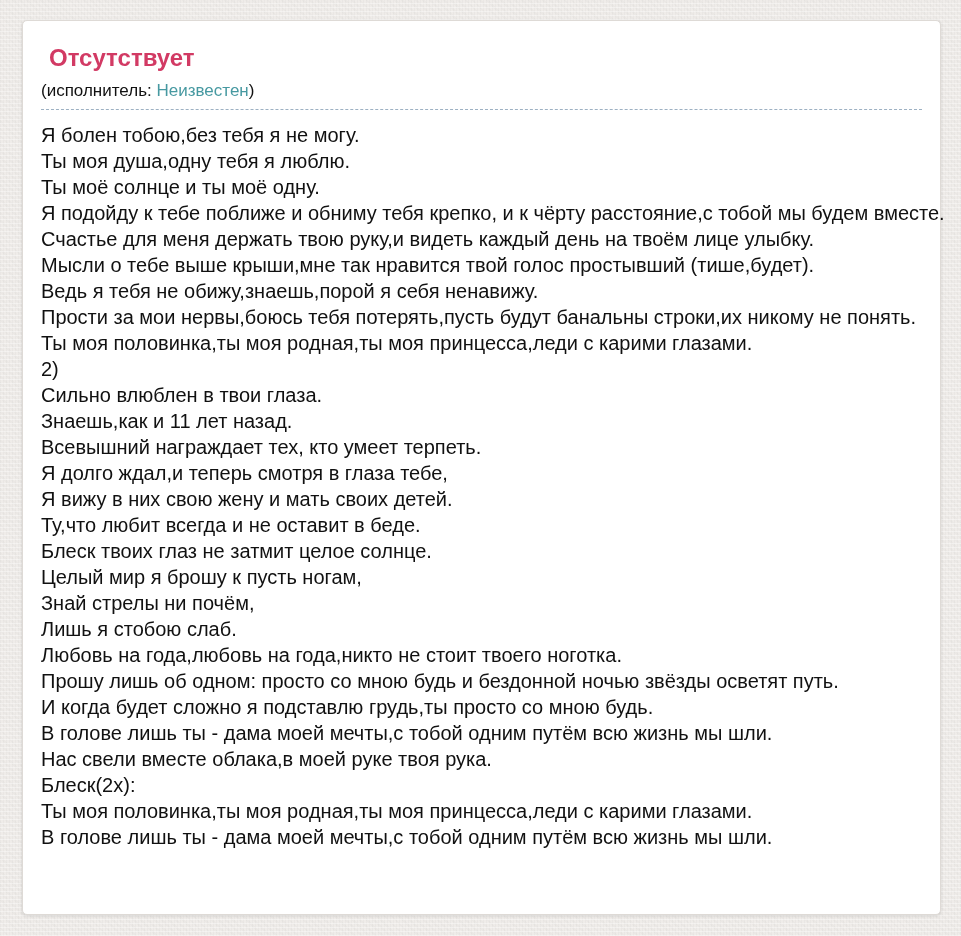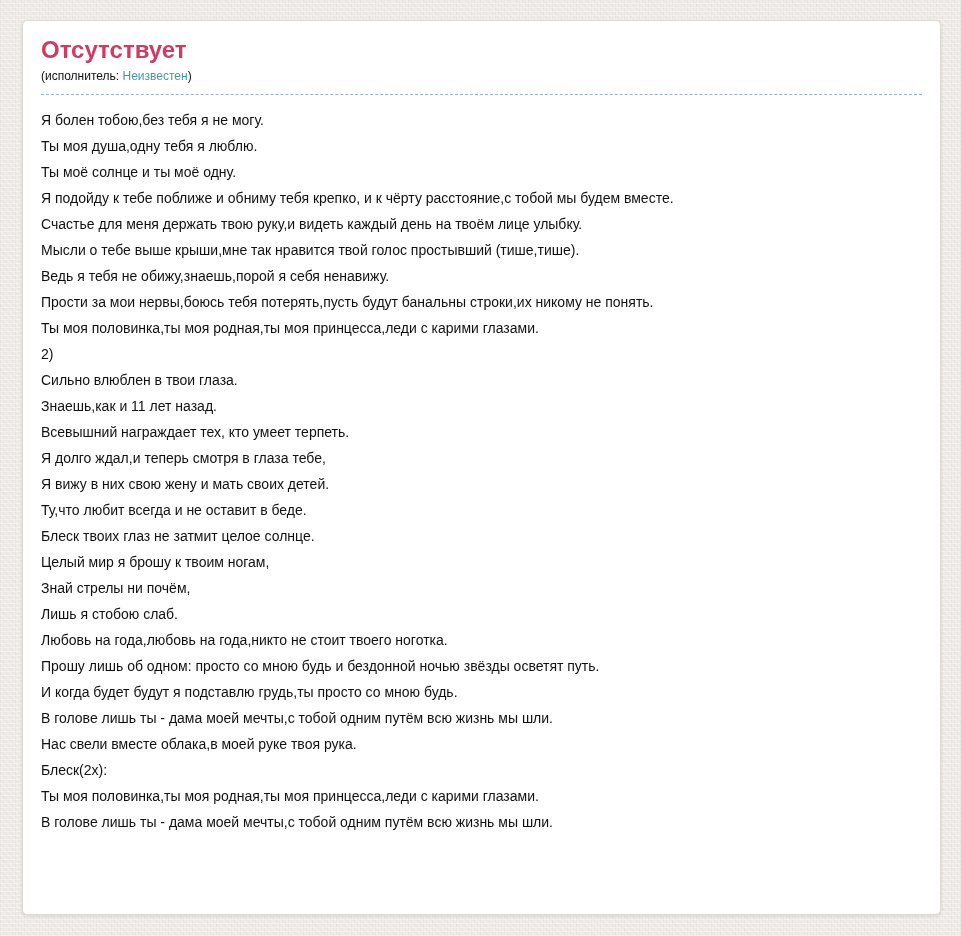--- a/index.html
+++ b/index.html
@@ -29,80 +29,80 @@
     top:20px;
     width:919px;
     min-height:895px;
     background:var(--card-bg,#ffffff);
     border:1px solid #dedad6;
     border-radius:5px;
     box-shadow:0 1px 3px rgba(0,0,0,0.12);
     padding:14px 18px 28px 18px;
   }
   .song-title{
-    margin:0;
+    margin:8px;
     font-size:24px;
     font-weight:bold;
     line-height:30px;
     color:var(--title,#d23a64);
   }
   .subtitle{
     margin:1px 0 0 0;
-    font-size:12px;
+    font-size:17px;
     line-height:20px;
     color:var(--text,#111111);
     padding-bottom:8px;
     border-bottom:1px dashed var(--divider,#9db1c3);
   }
   .artist-link{
     color:var(--link,#4799a1);
     text-decoration:none;
     cursor:pointer;
   }
   .lyrics{
     margin-top:12px;
     color:var(--text,#111111);
   }
   .lyric-line{
-    font-size:14px;
+    font-size:20px;
     line-height:26px;
     white-space:nowrap;
   }
 </style>
 </head>
 <body>
 
 <div class="card">
   <h1 class="song-title">Отсутствует</h1>
   <div class="subtitle">
     <span>(исполнитель: </span><a class="artist-link">Неизвестен</a><span>)</span>
   </div>
   <div class="lyrics">
       <div class="lyric-line">Я болен тобою,без тебя я не могу.</div>
       <div class="lyric-line">Ты моя душа,одну тебя я люблю.</div>
       <div class="lyric-line">Ты моё солнце и ты моё одну.</div>
       <div class="lyric-line">Я подойду к тебе поближе и обниму тебя крепко, и к чёрту расстояние,с тобой мы будем вместе.</div>
       <div class="lyric-line">Счастье для меня держать твою руку,и видеть каждый день на твоём лице улыбку.</div>
-      <div class="lyric-line">Мысли о тебе выше крыши,мне так нравится твой голос простывший (тише,тише).</div>
+      <div class="lyric-line">Мысли о тебе выше крыши,мне так нравится твой голос простывший (тише,будет).</div>
       <div class="lyric-line">Ведь я тебя не обижу,знаешь,порой я себя ненавижу.</div>
       <div class="lyric-line">Прости за мои нервы,боюсь тебя потерять,пусть будут банальны строки,их никому не понять.</div>
       <div class="lyric-line">Ты моя половинка,ты моя родная,ты моя принцесса,леди с карими глазами.</div>
       <div class="lyric-line">2)</div>
       <div class="lyric-line">Сильно влюблен в твои глаза.</div>
       <div class="lyric-line">Знаешь,как и 11 лет назад.</div>
       <div class="lyric-line">Всевышний награждает тех, кто умеет терпеть.</div>
       <div class="lyric-line">Я долго ждал,и теперь смотря в глаза тебе,</div>
       <div class="lyric-line">Я вижу в них свою жену и мать своих детей.</div>
       <div class="lyric-line">Ту,что любит всегда и не оставит в беде.</div>
       <div class="lyric-line">Блеск твоих глаз не затмит целое солнце.</div>
-      <div class="lyric-line">Целый мир я брошу к твоим ногам,</div>
+      <div class="lyric-line">Целый мир я брошу к пусть ногам,</div>
       <div class="lyric-line">Знай стрелы ни почём,</div>
       <div class="lyric-line">Лишь я стобою слаб.</div>
       <div class="lyric-line">Любовь на года,любовь на года,никто не стоит твоего ноготка.</div>
       <div class="lyric-line">Прошу лишь об одном: просто со мною будь и бездонной ночью звёзды осветят путь.</div>
-      <div class="lyric-line">И когда будет будут я подставлю грудь,ты просто со мною будь.</div>
+      <div class="lyric-line">И когда будет сложно я подставлю грудь,ты просто со мною будь.</div>
       <div class="lyric-line">В голове лишь ты - дама моей мечты,с тобой одним путём всю жизнь мы шли.</div>
       <div class="lyric-line">Нас свели вместе облака,в моей руке твоя рука.</div>
       <div class="lyric-line">Блеск(2x):</div>
       <div class="lyric-line">Ты моя половинка,ты моя родная,ты моя принцесса,леди с карими глазами.</div>
       <div class="lyric-line">В голове лишь ты - дама моей мечты,с тобой одним путём всю жизнь мы шли.</div>
     </div>
 </div>
 
 </body></html>

